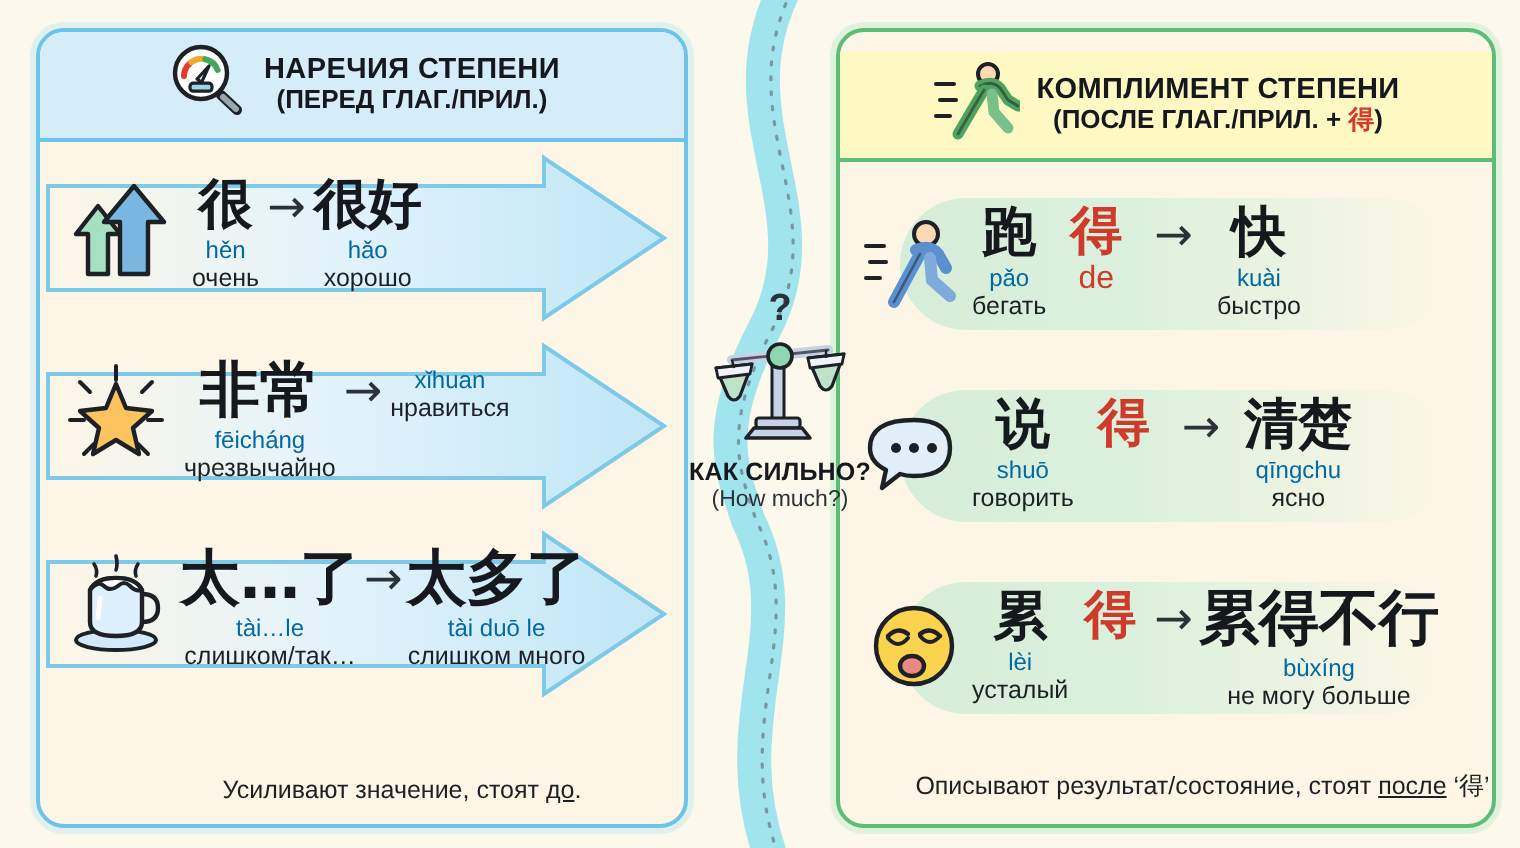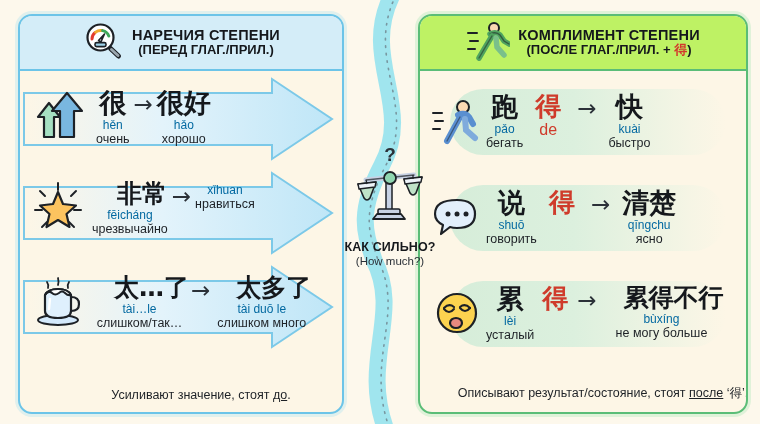--- a/index.html
+++ b/index.html
@@ -25,36 +25,36 @@
   .panel-right{
     left:418px;top:14px;width:326px;height:396px;
     border:2px solid #5bbd77;background:#fdf6e6;
     box-shadow:0 0 0 3px rgba(150,225,170,.28);
   }
   .phead{
     height:55px;display:flex;align-items:center;justify-content:center;gap:8px;
     padding:0 16px;box-sizing:border-box;
   }
   .phead-left{background:#d4edf8;border-bottom:2px solid #6cc4e8;}
-  .phead-right{background:#bef264;border-bottom:2px solid #5bbd77;}
+  .phead-right{background:#fef9c3;border-bottom:2px solid #5bbd77;margin-top:10px;}
   .phead-txt{line-height:1.12;text-align:center;}
   .phead-t1{font-size:14.5px;font-weight:bold;letter-spacing:.2px;color:#15181c;}
   .phead-t2{font-size:13px;font-weight:bold;color:#15181c;}
   .de-red{color:#d33a2c;}
 
   
   .rows-left{position:relative;height:330px;}
   .arrowrow{position:absolute;left:0;width:322px;height:92px;}
   .arrowrow svg{position:absolute;left:0;top:0;}
   .rowicon{position:absolute;width:58px;height:62px;display:flex;align-items:center;justify-content:center;}
   .lx{position:absolute;display:flex;align-items:flex-start;}
 
   .cell{text-align:center;line-height:1;}
   .han{font-size:27px;font-weight:bold;color:#15181c;font-family:"DejaVu Sans",sans-serif;white-space:nowrap;}
-  .han.sm{font-size:25px;margin-left:24px;}
+  .han.sm{font-size:30px;}
   .pin{font-size:12px;color:#0369a1;margin-top:3px;font-family:"Liberation Sans",sans-serif;white-space:nowrap;}
   .ru{font-size:12.5px;color:#1d2126;margin-top:2px;white-space:nowrap;}
   .midarrow{font-size:23px;color:#2b3138;padding:0 4px;line-height:30px;font-family:"DejaVu Sans",sans-serif;}
 
   
   .rows-right{position:relative;height:330px;}
   .pillrow{position:absolute;height:78px;width:326px;}
   .pill{
     position:absolute;left:30px;top:6px;width:276px;height:66px;border-radius:33px;
     background:linear-gradient(90deg,#d6edd9 0%,#dcf0de 45%,rgba(225,243,226,.25) 88%,rgba(253,246,230,0) 100%);
@@ -63,21 +63,21 @@
   .de-char{font-size:26px;font-weight:bold;color:#cf3b2b;font-family:"DejaVu Sans",sans-serif;}
   .de-pin{font-size:16px;color:#cf3b2b;margin-top:3px;}
 
   
   .foot{position:absolute;bottom:10px;width:100%;text-align:center;font-size:12.5px;color:#1d2126;margin-left:20px;}
   .u{text-decoration:underline;}
 
   
   .centre{position:absolute;left:330px;top:150px;width:120px;text-align:center;}
   .qmark{font-size:19px;color:#2b3138;font-weight:bold;line-height:10px;font-family:"Liberation Sans",sans-serif;}
-  .c-t1{font-size:12.5px;font-weight:bold;color:#15181c;margin-top:14px;letter-spacing:.1px;}
+  .c-t1{font-size:12.5px;font-weight:bold;color:#15181c;margin-top:2px;letter-spacing:.1px;}
   .c-t2{font-size:11.5px;color:#2b3138;margin-top:1px;}
 </style>
 </head>
 <body>
 
 <div class="stage">
 
   <div class="wave-wrap">
     <svg width="76" height="424" viewBox="0 0 76 424">
       <path d="M40 -5 C 8 60, 62 105, 30 165 C 4 215, 14 235, 22 260

